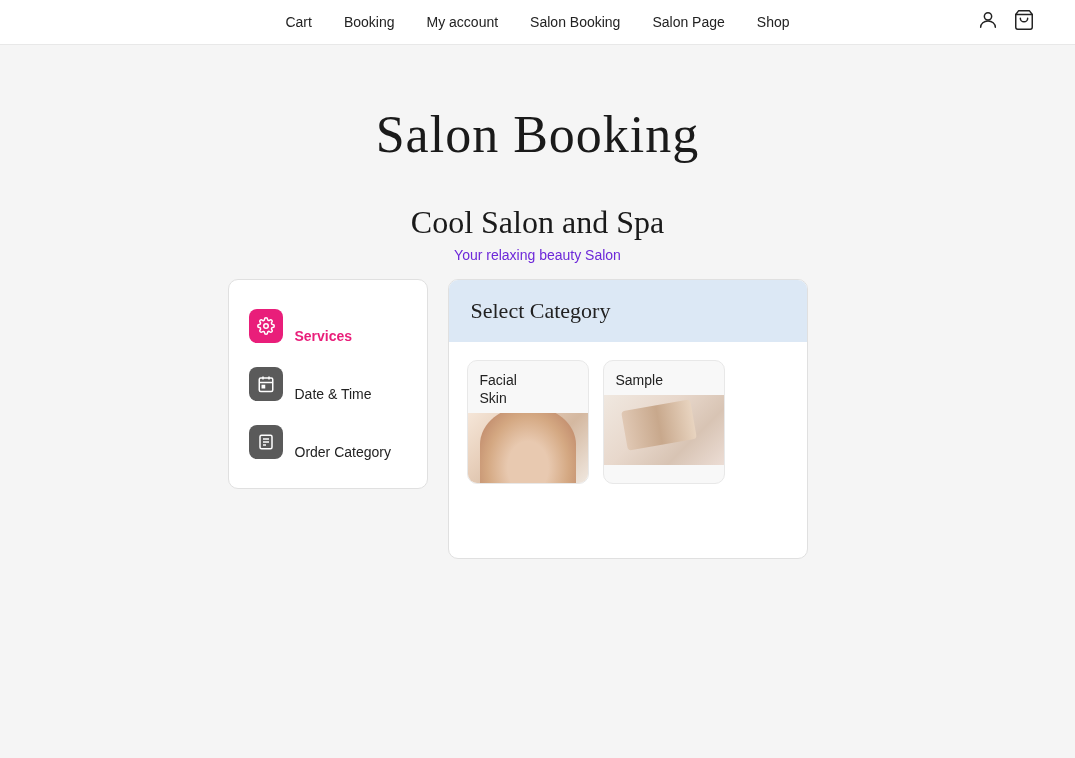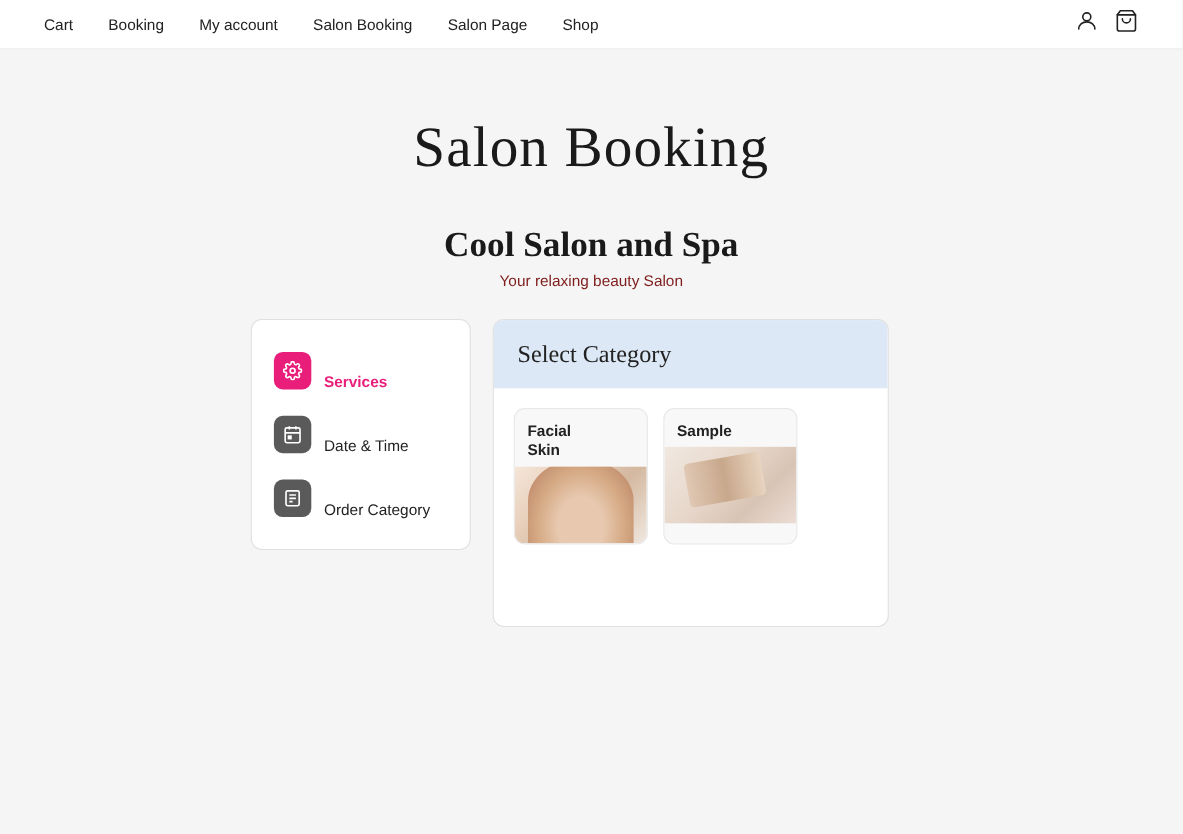--- a/index.html
+++ b/index.html
@@ -7,21 +7,21 @@
     body {
       font-family: -apple-system, BlinkMacSystemFont, 'Segoe UI', sans-serif;
       background: #f5f5f5;
       min-height: 758px;
       width: 1075px;
     }
 
     
     nav {
       display: flex;
-      justify-content: flex-start;
+      justify-content: center;
       align-items: center;
       gap: 32px;
       padding: 14px 40px;
       background: #fff;
       border-bottom: 1px solid #e8e8e8;
       position: relative;
     }
 
     nav a {
       text-decoration: none;
@@ -57,29 +57,29 @@
       font-size: 52px;
       font-weight: 400;
       color: #1a1a1a;
       margin-bottom: 40px;
       letter-spacing: 1px;
     }
 
     .salon-name {
       font-family: Georgia, 'Times New Roman', serif;
       font-size: 32px;
-      font-weight: 700;
+      font-weight: 400;
       color: #1a1a1a;
       margin-bottom: 6px;
     }
 
     .salon-tagline {
       font-size: 14px;
-      color: #7f1d1d;
-      margin-bottom: 27px;
+      color: #6d28d9;
+      margin-bottom: 16px;
     }
 
     
     .booking-wrapper {
       display: flex;
       gap: 20px;
       width: 620px;
       align-items: flex-start;
     }
 
@@ -171,21 +171,21 @@
       border: 1px solid #e8e8e8;
       border-radius: 10px;
       width: 122px;
       overflow: hidden;
       cursor: pointer;
       transition: box-shadow 0.2s;
     }
 
     .category-card-label {
       font-size: 14px;
-      font-weight: 700;
+      font-weight: 400;
       color: #222;
       padding: 10px 12px 6px;
       line-height: 1.3;
     }
 
     .category-card-image {
       width: 100%;
       height: 70px;
       overflow: hidden;
       display: flex;

